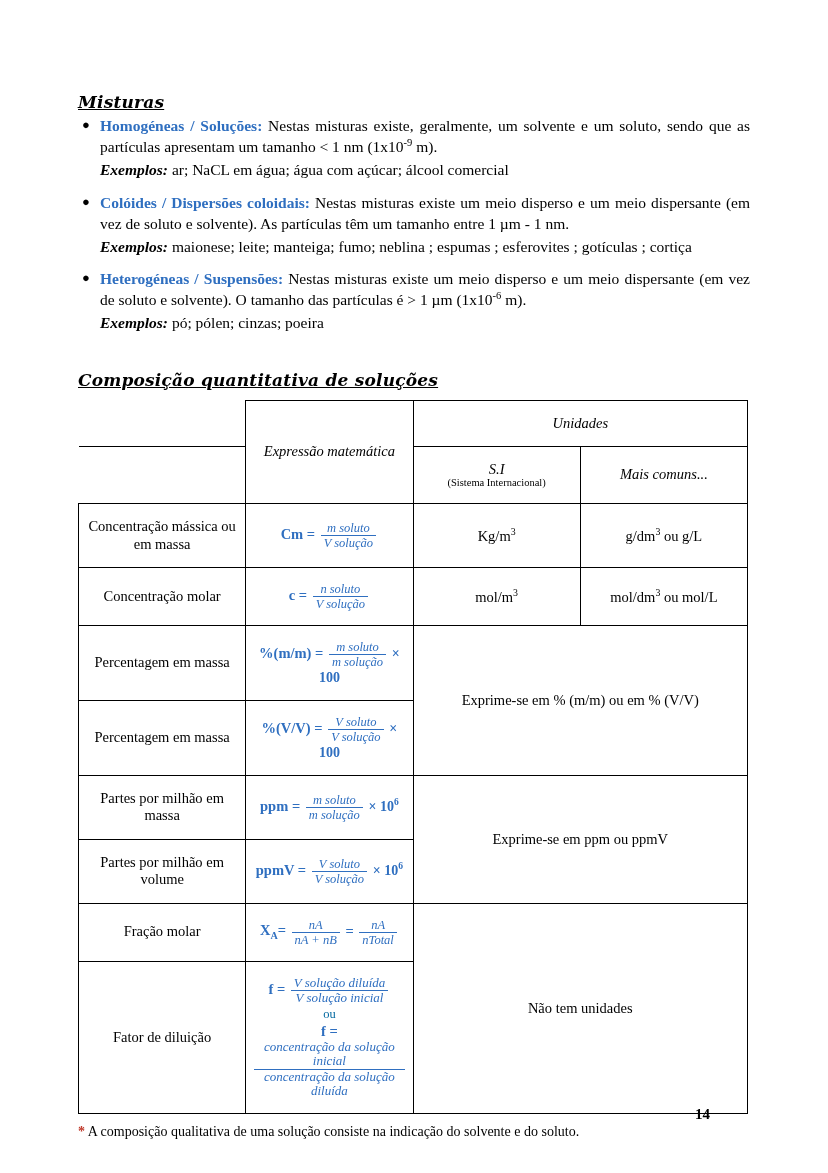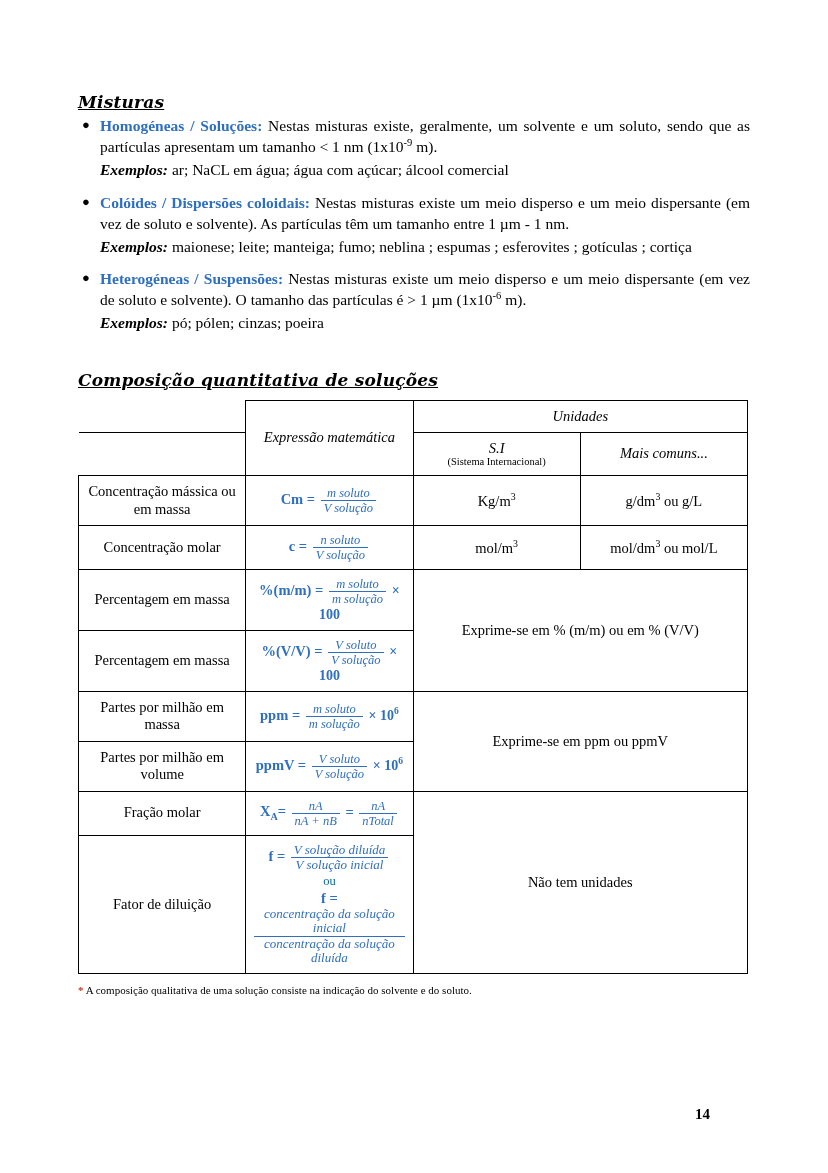--- a/index.html
+++ b/index.html
@@ -81,21 +81,21 @@
 
   
   table.comp {
     border-collapse: collapse;
     width: 670px;
     margin-top: 6px;
     table-layout: fixed;
   }
   table.comp td, table.comp th {
     border: 1px solid #000;
-    padding: 7px 6px;
+    padding: 14px 6px;
     vertical-align: middle;
     text-align: center;
     font-size: 14.5px;
     font-weight: normal;
   }
   table.comp .no-border-tl {
     border-top: none;
     border-left: none;
   }
   td.name-cell {
@@ -161,21 +161,21 @@
   .frac .den { display: block; padding: 0 3px; }
   .eqlhs { font-weight: bold; }
   .after { font-weight: bold; font-size: 14px; }
 
   .frac.big { font-size: 13px; text-align: center; }
   .stack-or { font-size: 12.5px; font-style: normal; font-weight: normal; color:#0369a1; display:block; margin: 1px 0; }
 
   
   .footnote {
     margin-top: 9px;
-    font-size: 11px;
+    font-size: 14px;
     line-height: 1.3;
   }
   .footnote .star { color: #c03a2b; font-weight: bold; }
 
   
   .page-number {
     position: absolute;
     right: 78px;
     bottom: 50px;
     font-weight: bold;

